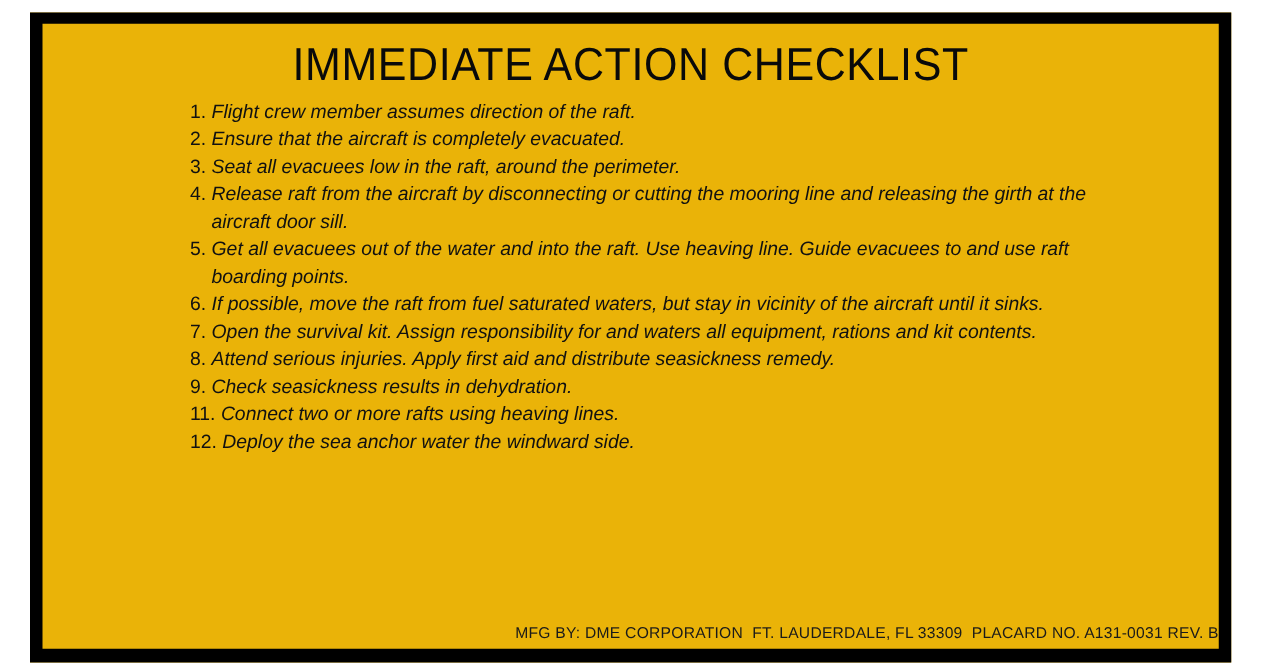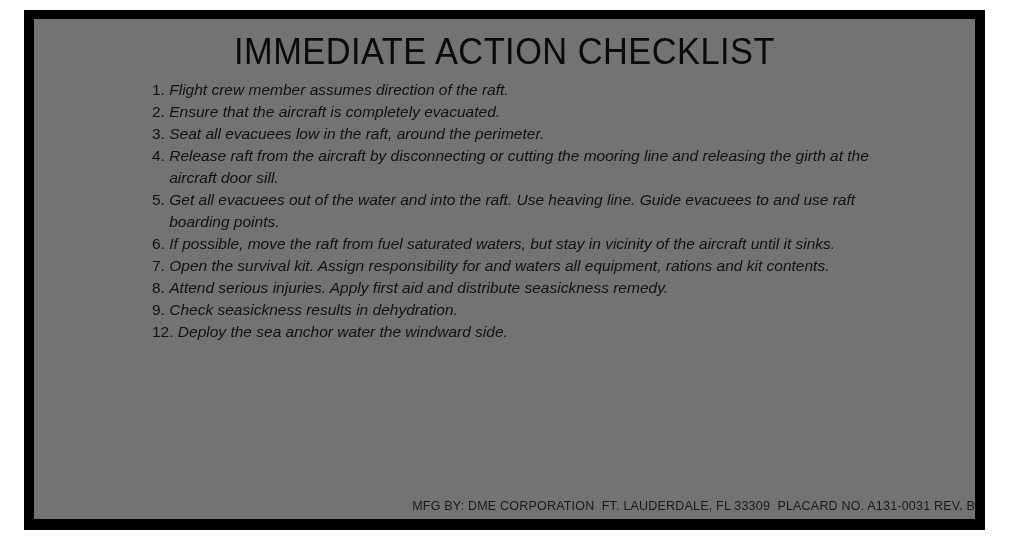--- a/index.html
+++ b/index.html
@@ -17,21 +17,21 @@
     }
     .placard {
       position: absolute;
       left: 24px;
       top: 10px;
       width: 941px;
       height: 500px;
       border-style: solid;
       border-color: #000000;
       border-width: 9px 10px 11px 10px;
-      background: #737373;
+      background: #eab308;
     }
     .title {
       position: absolute;
       left: 0;
       right: 0;
       top: 12px;
       text-align: center;
       font-size: 37px;
       letter-spacing: 0.5px;
       font-weight: normal;
@@ -114,19 +114,23 @@
     </li>
     <li class="item">
       <span class="num">8. </span>
       <span class="text">Attend serious injuries. Apply first aid and distribute seasickness remedy.</span>
     </li>
     <li class="item">
       <span class="num">9. </span>
       <span class="text">Check seasickness results in dehydration.</span>
     </li>
     <li class="item">
+      <span class="num">11. </span>
+      <span class="text">Connect two or more rafts using heaving lines.</span>
+    </li>
+    <li class="item">
       <span class="num">12. </span>
       <span class="text">Deploy the sea anchor water the windward side.</span>
     </li>
   </ol>
 
   <div class="footer">MFG BY: DME CORPORATION  FT. LAUDERDALE, FL 33309  PLACARD NO. A131-0031 REV. B</div>
 </div>
 
 </body></html>

